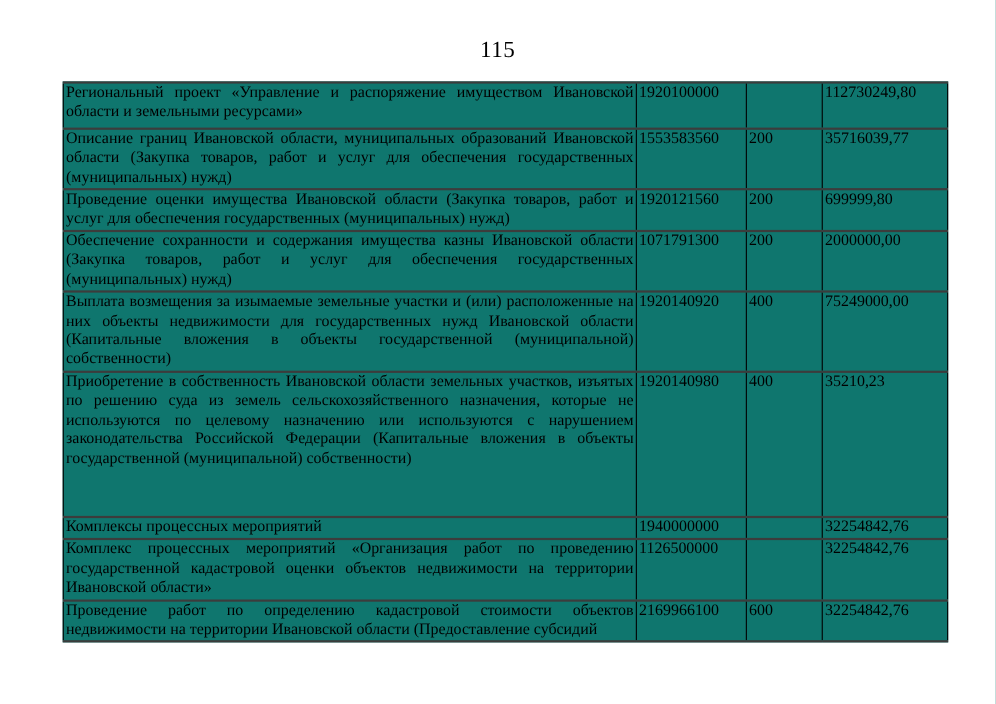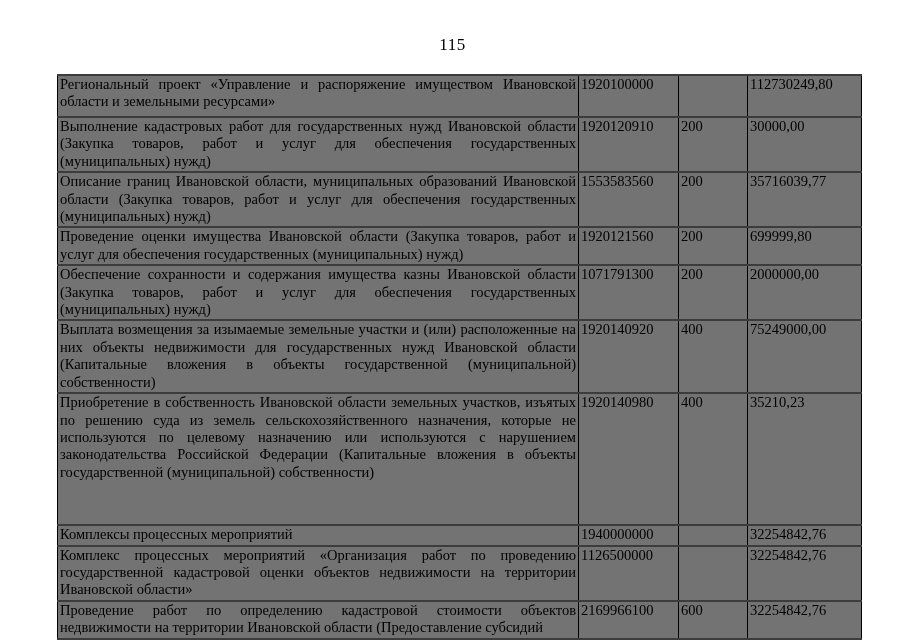--- a/index.html
+++ b/index.html
@@ -14,32 +14,32 @@
     overflow: hidden;
     font-family: "Liberation Serif", "DejaVu Serif", serif;
     color: #000000;
   }
   .page-number {
     position: absolute;
     top: 36px;
     left: 0;
     width: 905px;
     text-align: center;
-    font-size: 17px;
+    font-size: 21px;
     line-height: 18px;
     letter-spacing: 0.5px;
   }
   table.budget {
     position: absolute;
     left: 57px;
     top: 74px;
     width: 804px;
     border-collapse: collapse;
     table-layout: fixed;
-    background: #737373;
+    background: #0f766e;
   }
   table.budget td {
     border-left: 1px solid #000000;
     border-right: 1px solid #000000;
     border-top: 2px solid #3c3c3c;
     border-bottom: 2px solid #3c3c3c;
     vertical-align: top;
     font-size: 14.5px;
     line-height: 17.4px;
     padding: 0 2px 1px 2px;
@@ -75,26 +75,20 @@
     <col style="width:100px">
     <col style="width:69px">
     <col style="width:114px">
   </colgroup>
   <tbody>
     <tr class="r0">
       <td class="c-name">Региональный проект «Управление и распоряжение имуществом Ивановской области и земельными ресурсами»</td>
       <td class="c-code">1920100000</td>
       <td class="c-type"></td>
       <td class="c-amount">112730249,80</td>
-    </tr>
-    <tr class="r1">
-      <td class="c-name">Выполнение кадастровых работ для государственных нужд Ивановской области (Закупка товаров, работ и услуг для обеспечения государственных (муниципальных) нужд)</td>
-      <td class="c-code">1920120910</td>
-      <td class="c-type">200</td>
-      <td class="c-amount">30000,00</td>
     </tr>
     <tr class="r2">
       <td class="c-name">Описание границ Ивановской области, муниципальных образований Ивановской области (Закупка товаров, работ и услуг для обеспечения государственных (муниципальных) нужд)</td>
       <td class="c-code">1553583560</td>
       <td class="c-type">200</td>
       <td class="c-amount">35716039,77</td>
     </tr>
     <tr class="r3">
       <td class="c-name">Проведение оценки имущества Ивановской области (Закупка товаров, работ и услуг для обеспечения государственных (муниципальных) нужд)</td>
       <td class="c-code">1920121560</td>

